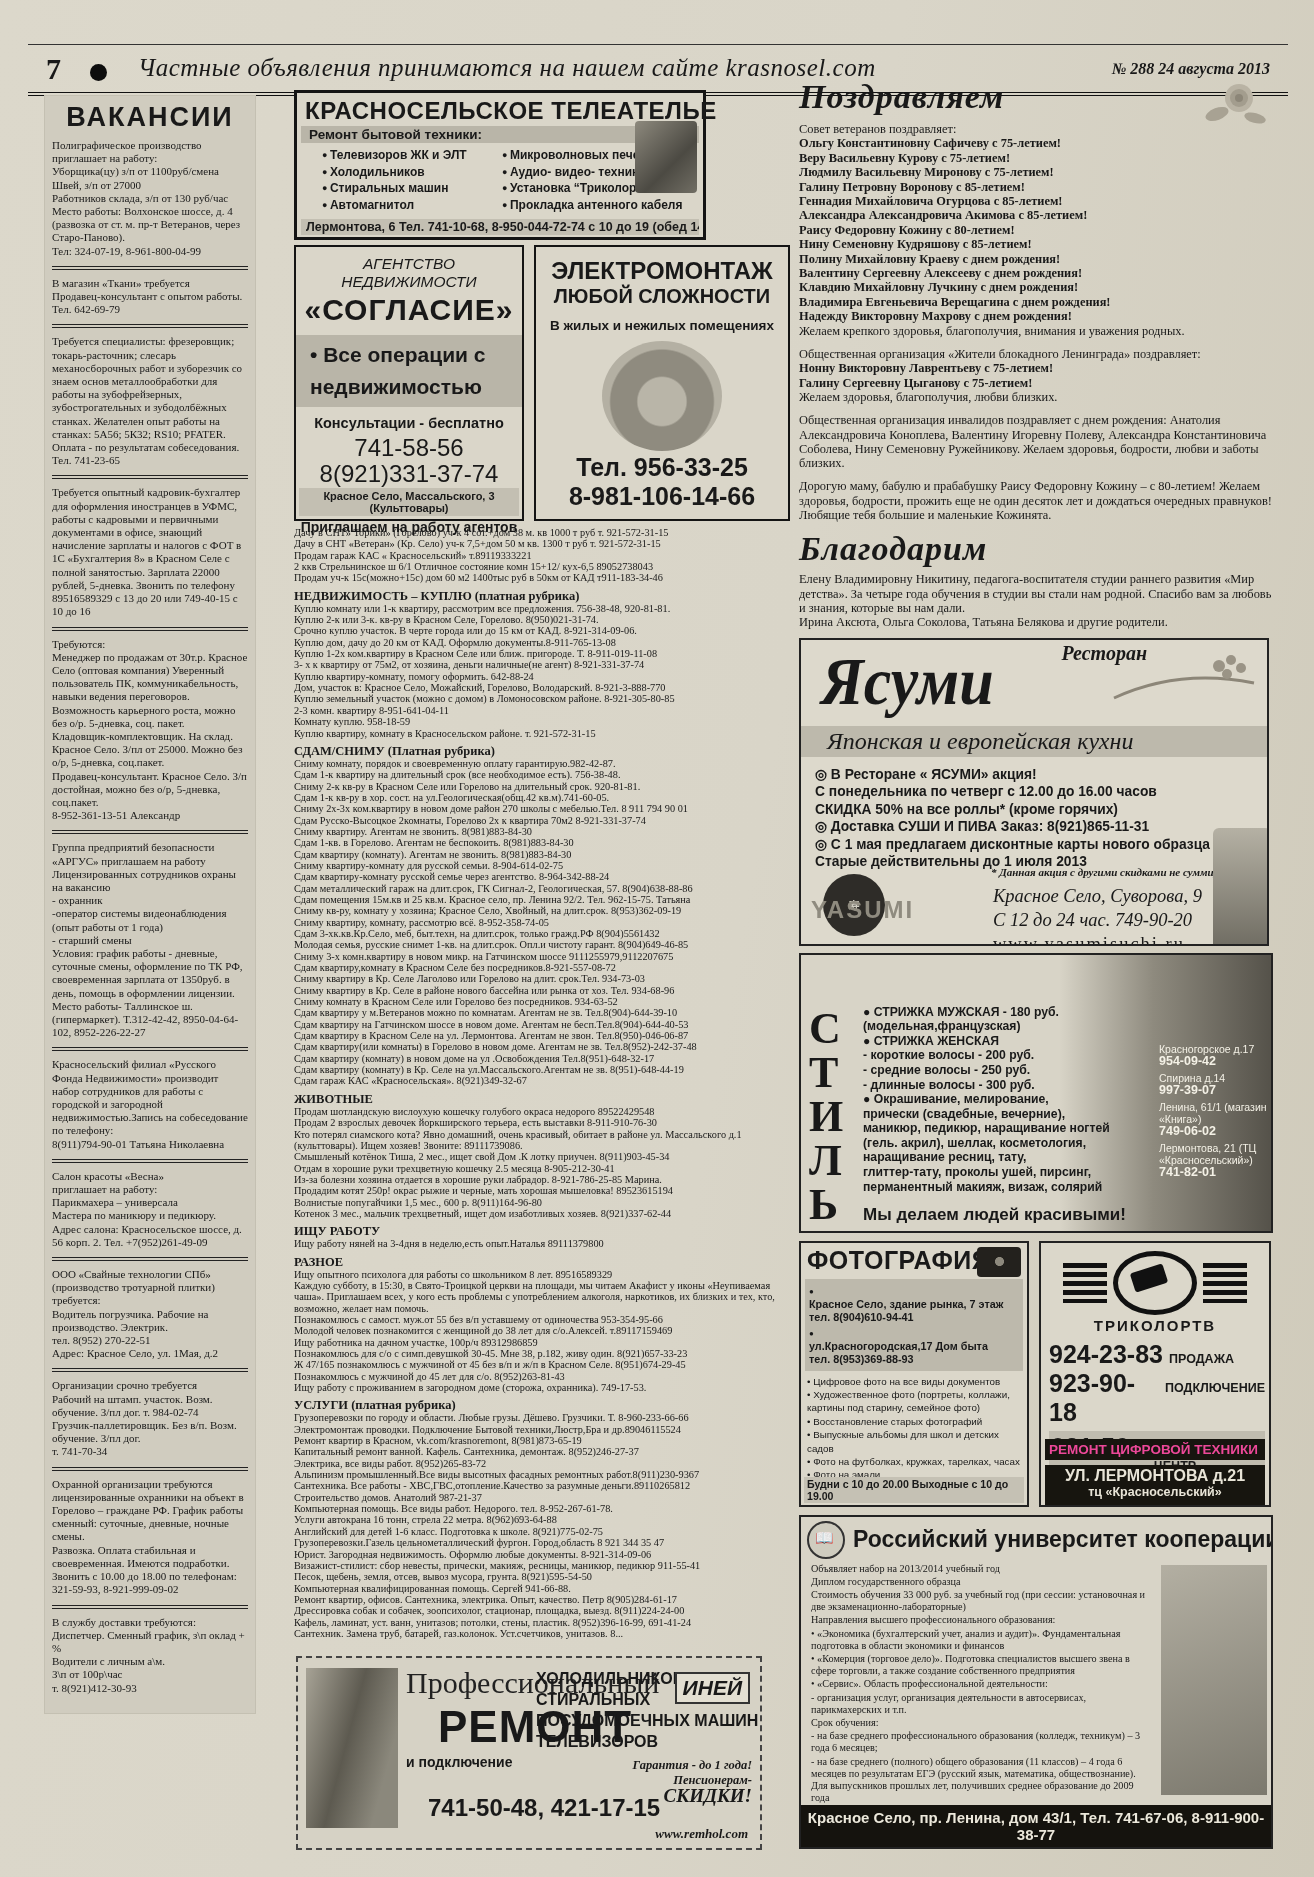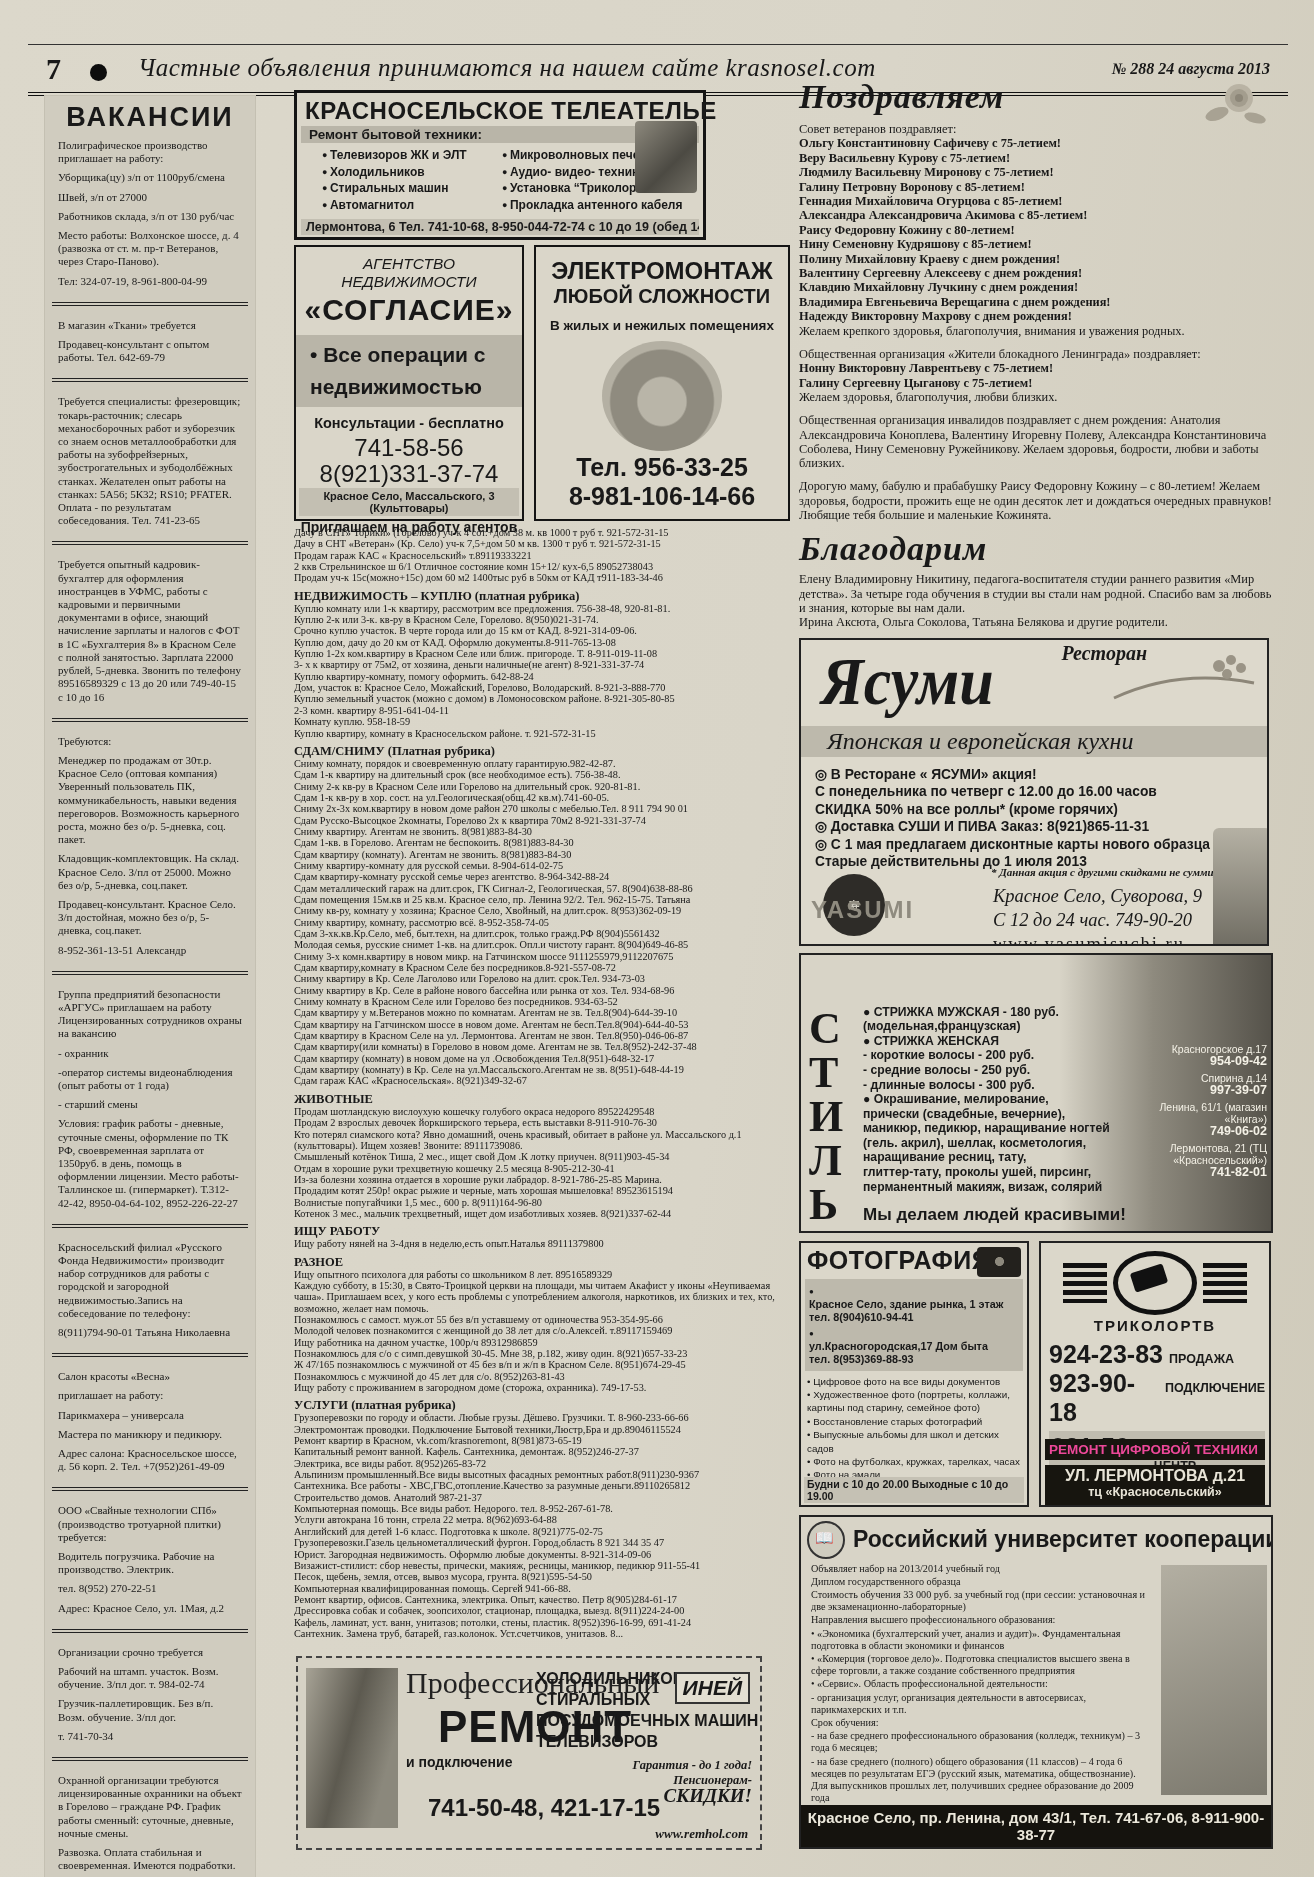--- a/index.html
+++ b/index.html
@@ -9,21 +9,21 @@
   #hdr{position:absolute;left:28px;right:26px;top:48px;height:44px;border-bottom:4px double #111;}
   .pagenum{position:absolute;left:18px;top:4px;font-size:30px;font-weight:bold;}
   .pagedot{position:absolute;left:62px;top:16px;width:17px;height:17px;background:#0d0d0d;border-radius:50%;}
   .tagline{position:absolute;left:110px;top:6px;font-style:italic;font-size:25px;letter-spacing:.5px;}
   .issue{position:absolute;right:18px;top:12px;font-style:italic;font-weight:bold;font-size:16px;}
   
   #vac{position:absolute;left:45px;top:96px;width:196px;background:#d0ccbf;padding:4px 7px 10px 7px;box-shadow:0 0 0 1px #c4c0b2;}
   .vac-title{font-family:"Liberation Sans",sans-serif;font-weight:bold;font-size:27px;letter-spacing:2px;text-align:center;margin:2px 0 6px 0;}
   .vac-ad{border-top:4px double #222;padding:7px 0 8px 0;font-size:11px;line-height:13.2px;}
   .vac-ad:first-child{border-top:none;padding-top:0;}
-  .vac-ad .li-line{margin:6px;}
+  .vac-ad .li-line{margin:0;}
   
   #mid{position:absolute;left:294px;top:90px;width:502px;}
   .box{border:3px solid #141414;background:#dad6c9;position:relative;}
   #tele{width:406px;height:142px;padding:2px 0 0 0;}
   .tele-title{font-family:"Liberation Sans",sans-serif;font-weight:bold;font-size:24px;text-align:left;padding:2px 6px 1px 8px;letter-spacing:.5px;white-space:nowrap;}
   .tele-sub{background:#b9b5a8;font-family:"Liberation Sans",sans-serif;font-weight:bold;font-size:13.5px;padding:1px 8px;margin:0 4px;}
   .tele-cols{display:flex;padding:4px 0 0 8px;font-family:"Liberation Sans",sans-serif;font-weight:bold;font-size:12px;line-height:16.5px;}
   .tele-cols .col1{width:180px;margin-left:17px;}
   .tele-cols .li-item::before{content:"● ";font-size:9px;vertical-align:1px;}
   .tele-foot{position:absolute;left:4px;right:4px;bottom:2px;background:#c3bfb2;font-family:"Liberation Sans",sans-serif;font-weight:bold;font-size:12.5px;padding:1px 5px;white-space:nowrap;overflow:hidden;}
@@ -79,21 +79,21 @@
   .ya-logo{position:absolute;left:22px;top:234px;width:62px;height:62px;background:#2e2c28;border-radius:50%;color:#cfccc0;font-family:"Liberation Sans",sans-serif;font-size:11px;font-weight:bold;text-align:center;line-height:62px;}
   .ya-logo-word{position:absolute;left:10px;top:256px;color:#8f8b7f;font-family:"Liberation Sans",sans-serif;font-weight:bold;font-size:24px;letter-spacing:2px;}
   .ya-addr{position:absolute;left:192px;top:244px;font-style:italic;font-size:18.5px;line-height:24px;}
   .geisha{position:absolute;right:-4px;bottom:-4px;width:58px;height:120px;background:linear-gradient(180deg,#b5b1a4,#6f6c62);border-radius:6px 6px 0 0;}
   
   #stil{margin-top:7px;width:470px;height:276px;border:2px solid #222;position:relative;background:linear-gradient(90deg,#d8d4c7 55%,#8e8a7e 75%,#55524a 100%);overflow:hidden;}
   .stil-title{font-family:"Liberation Sans",sans-serif;font-weight:bold;font-size:33px;letter-spacing:2px;color:#f2efe4;text-shadow:0 0 3px #555,1px 1px 0 #333;white-space:nowrap;padding:2px 0 0 6px;}
   .stil-vert{position:absolute;left:8px;top:52px;font-family:"Liberation Serif",serif;font-weight:bold;font-size:44px;line-height:44px;}
   .stil-body{position:absolute;left:62px;top:50px;width:300px;font-family:"Liberation Sans",sans-serif;font-weight:bold;font-size:12.2px;line-height:14.6px;}
   .stil-slogan{position:absolute;left:62px;bottom:6px;font-family:"Liberation Sans",sans-serif;font-weight:bold;font-size:17px;}
-  .stil-addrs{position:absolute;right:4px;top:88px;width:108px;text-align:right;color:#f4f1e6;font-family:"Liberation Sans",sans-serif;font-size:10.5px;line-height:12px;}
+  .stil-addrs{position:absolute;right:4px;top:88px;width:108px;text-align:left;color:#f4f1e6;font-family:"Liberation Sans",sans-serif;font-size:10.5px;line-height:12px;}
   .stil-addrs .li-item{margin-bottom:5px;}
   .stil-addrs .li-line:last-child{font-weight:bold;font-size:12.5px;}
   
   .row2{margin-top:8px;display:flex;gap:10px;}
   #photo{width:226px;height:262px;border:2px solid #222;background:#dbd7ca;position:relative;}
   .ph-title{font-family:"Liberation Sans",sans-serif;font-weight:bold;font-size:25px;letter-spacing:.5px;padding:3px 0 2px 6px;}
   .cam-icon{position:absolute;right:6px;top:4px;width:44px;height:30px;background:#23211d;border-radius:4px;}
   .cam-icon::after{content:"";position:absolute;left:14px;top:6px;width:17px;height:17px;border-radius:50%;background:radial-gradient(circle,#8d897d 0 35%,#23211d 40%);}
   .ph-addrs{background:#bdb9ac;margin:2px 4px;padding:3px 4px;font-family:"Liberation Sans",sans-serif;font-weight:bold;font-size:10.8px;line-height:13px;}
   .ph-addrs .li-item{margin:2px 0;}
@@ -510,21 +510,21 @@
           </div>
         </div>
     </div>
 
     <div class="row2">
       <div id="photo">
         <div class="ph-title">ФОТОГРАФИЯ</div>
         <div class="cam-icon"></div>
         <div class="ph-addrs">
             <div class="li-item">
-              <div class="li-line">Красное Село, здание рынка, 1 этаж</div>
+              <div class="li-line">Красное Село, здание рынка, 7 этаж</div>
               <div class="li-line">тел. 8(904)610-94-41</div>
             </div>
             <div class="li-item">
               <div class="li-line">ул.Красногородская,17 Дом быта</div>
               <div class="li-line">тел. 8(953)369-88-93</div>
             </div>
           </div>
         <div class="ph-serv">
             <div class="li-item">Цифровое фото на все виды документов</div>
             <div class="li-item">Художественное фото (портреты, коллажи, картины под старину, семейное фото)</div>

